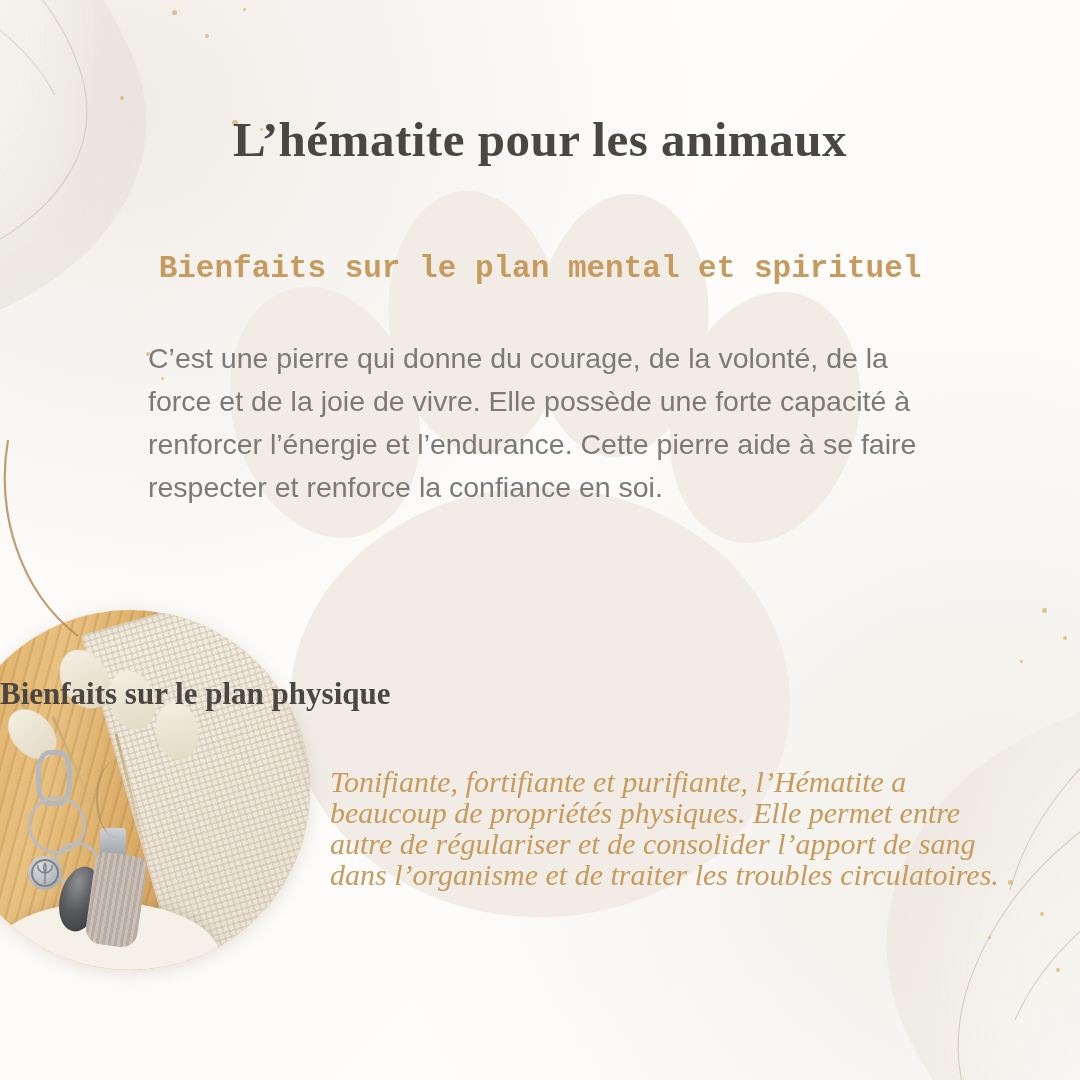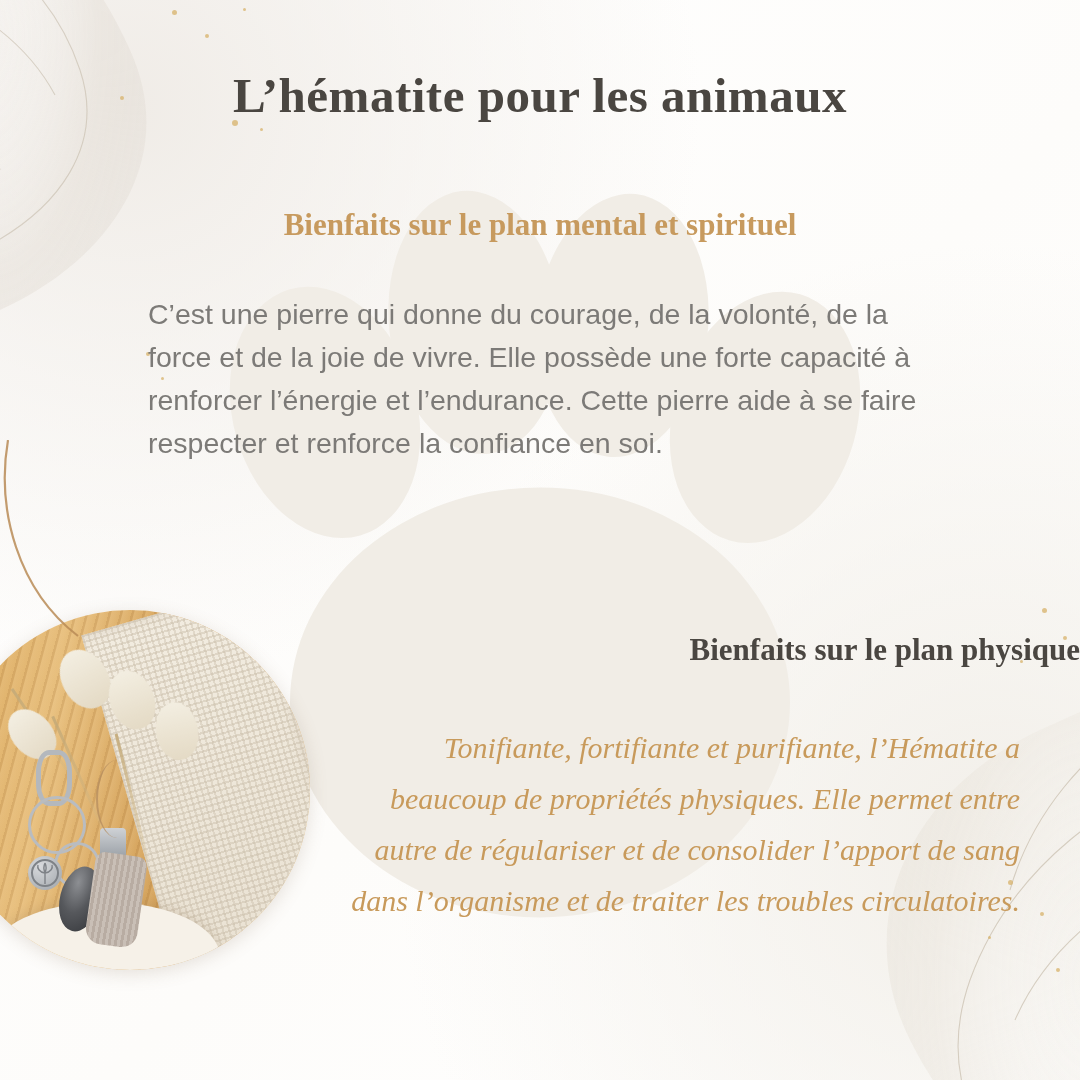--- a/index.html
+++ b/index.html
@@ -165,75 +165,76 @@
     position: absolute;
     border-left: 2px solid rgba(180,140,95,.75);
     border-radius: 50%;
   }
 
   
   .content {
     position: absolute;
     inset: 0;
     z-index: 5;
+    margin-top: 44px;
   }
   .title {
     position: absolute;
     top: 34px;
     left: 0;
     right: 0;
     text-align: center;
     font-family: "Liberation Serif", serif;
     font-weight: bold;
     font-size: 49px;
     letter-spacing: .5px;
     color: #4a4641;
   }
   .subtitle-mental {
     position: absolute;
     top: 181px;
     left: 0;
     right: 0;
     text-align: center;
-    font-family: Liberation Serif, serif;
+    font-family: Liberation Mono, monospace;
     font-weight: bold;
     font-size: 31px;
     color: #c79a5e;
   }
   .para-mental {
     position: absolute;
     top: 264px;
     left: 148px;
     width: 790px;
     font-family: "Liberation Sans", sans-serif;
     font-size: 28.5px;
     line-height: 43px;
     color: #7c7a77;
   }
   .subtitle-physique {
     position: absolute;
     top: 606px;
     left: 0;
     right: 0;
-    text-align: right;
+    text-align: left;
     font-family: "Liberation Serif", serif;
     font-weight: bold;
     font-size: 31px;
     color: #4a4641;
   }
   .para-physique {
     position: absolute;
     top: 692px;
     left: 330px;
     width: 690px;
-    text-align: right;
+    text-align: left;
     font-family: "Liberation Serif", serif;
     font-style: italic;
     font-size: 30px;
-    line-height: 51px;
+    line-height: 31px;
     color: #c89a5b;
   }
 </style>
 </head>
 <body>
 
 <div class="bg-layer">
   <div class="bg-base"></div>
 
   <svg class="paw" viewBox="0 0 860 880">

